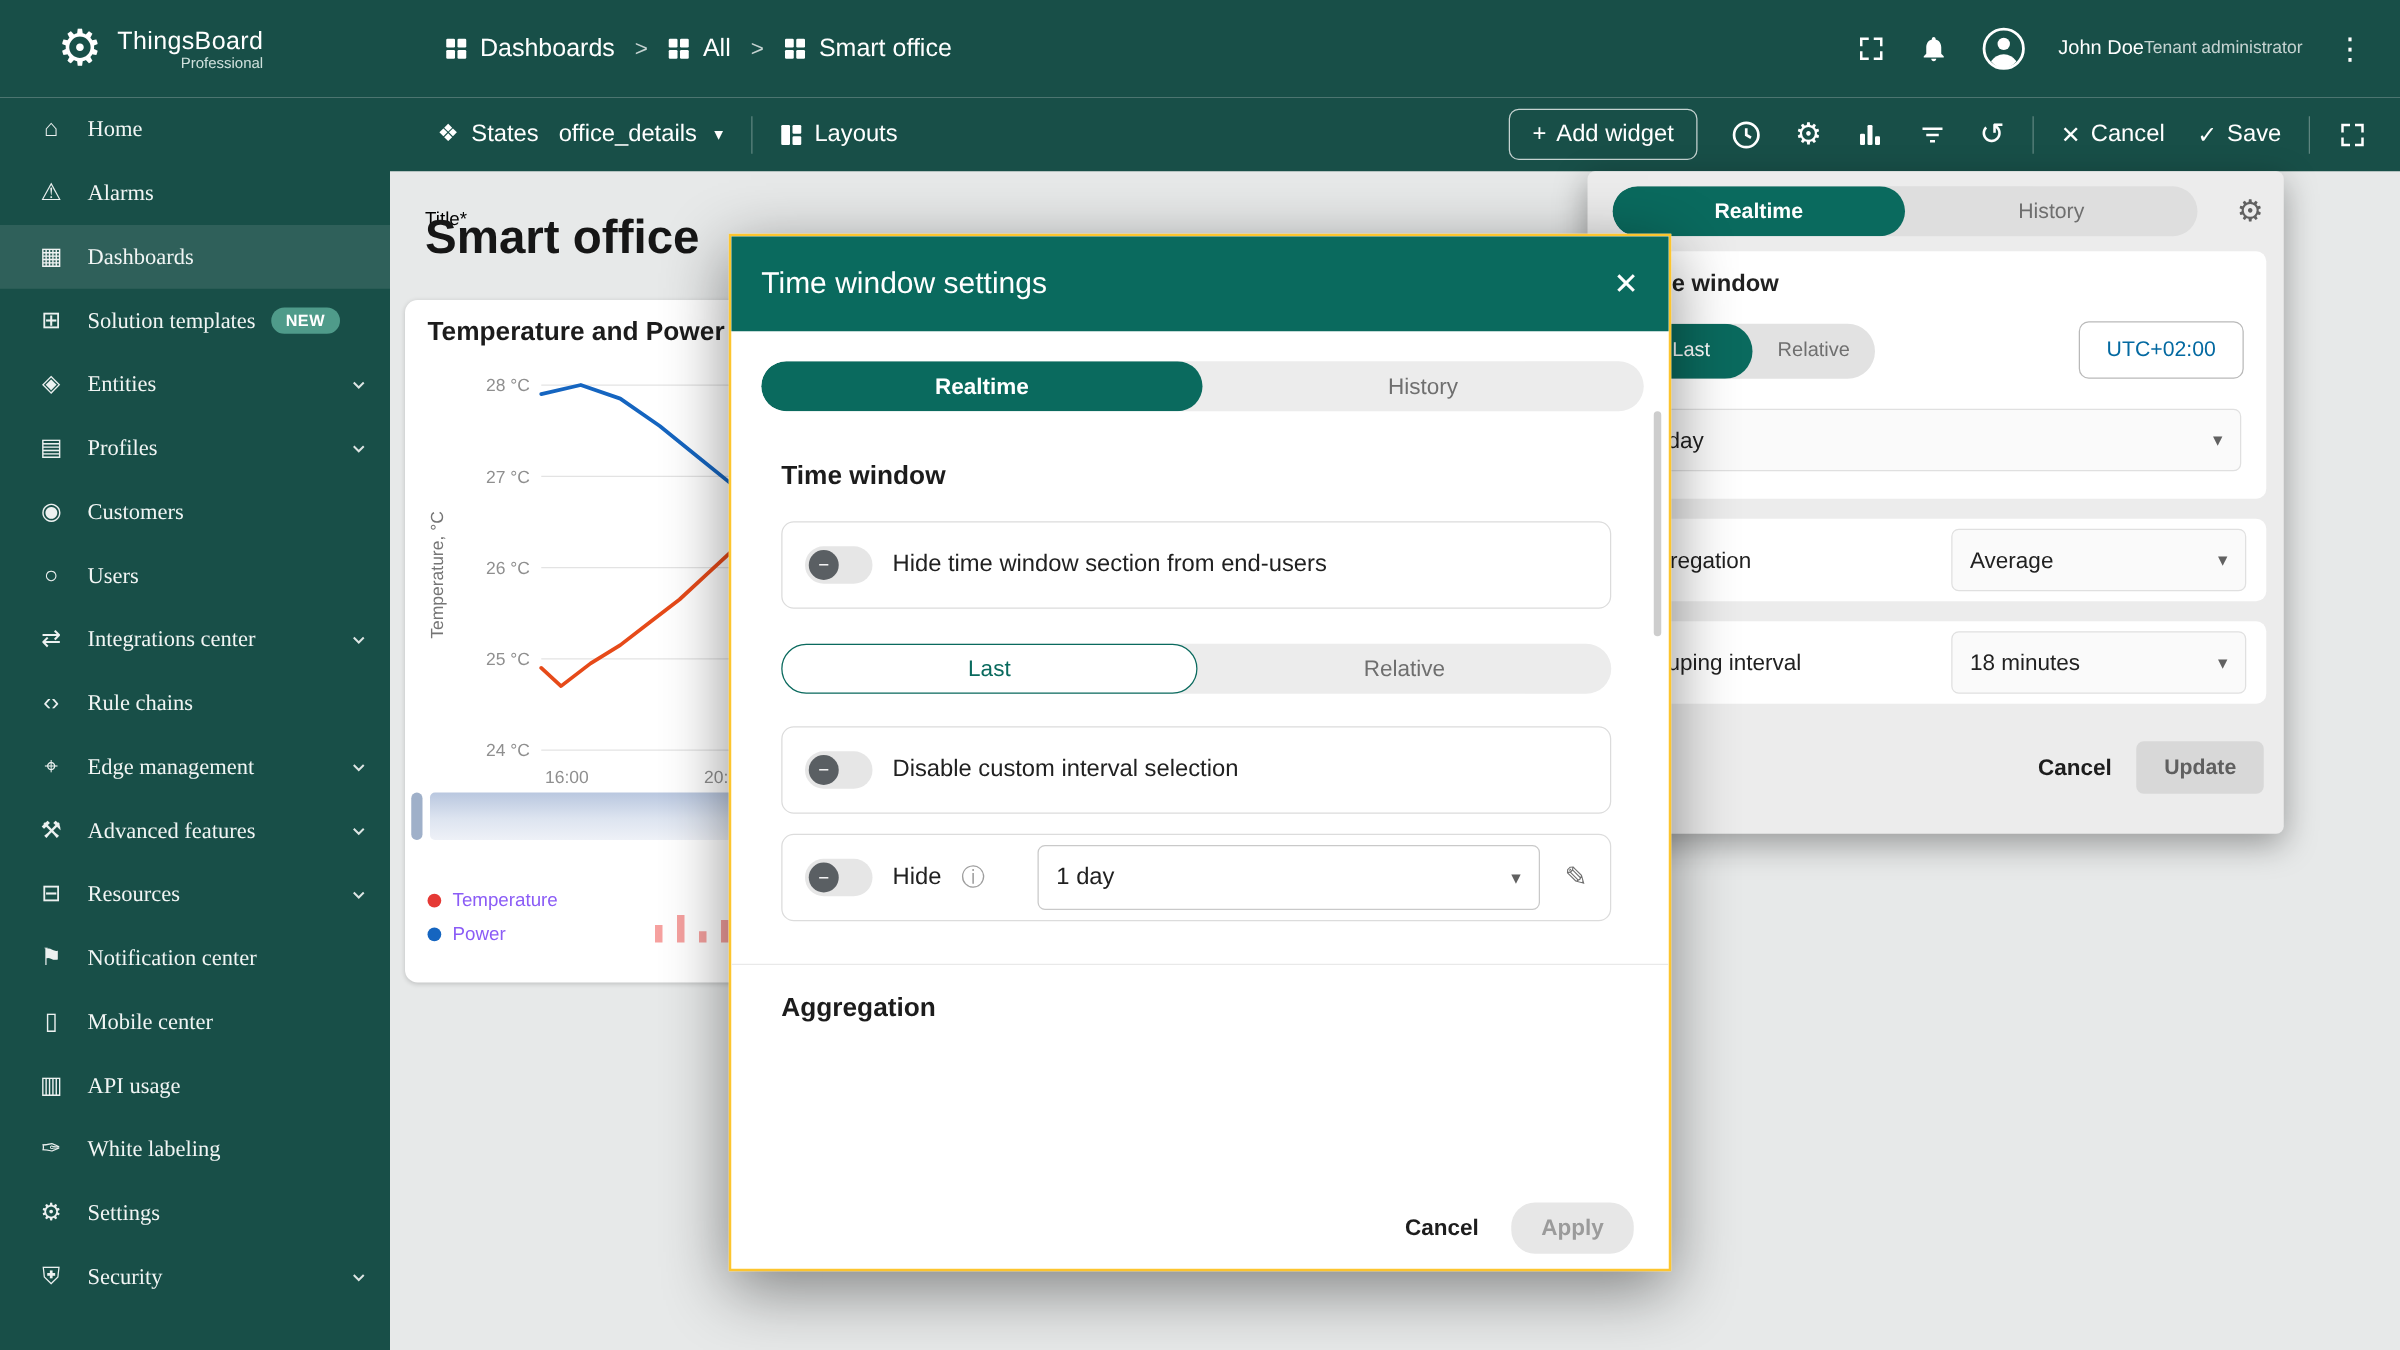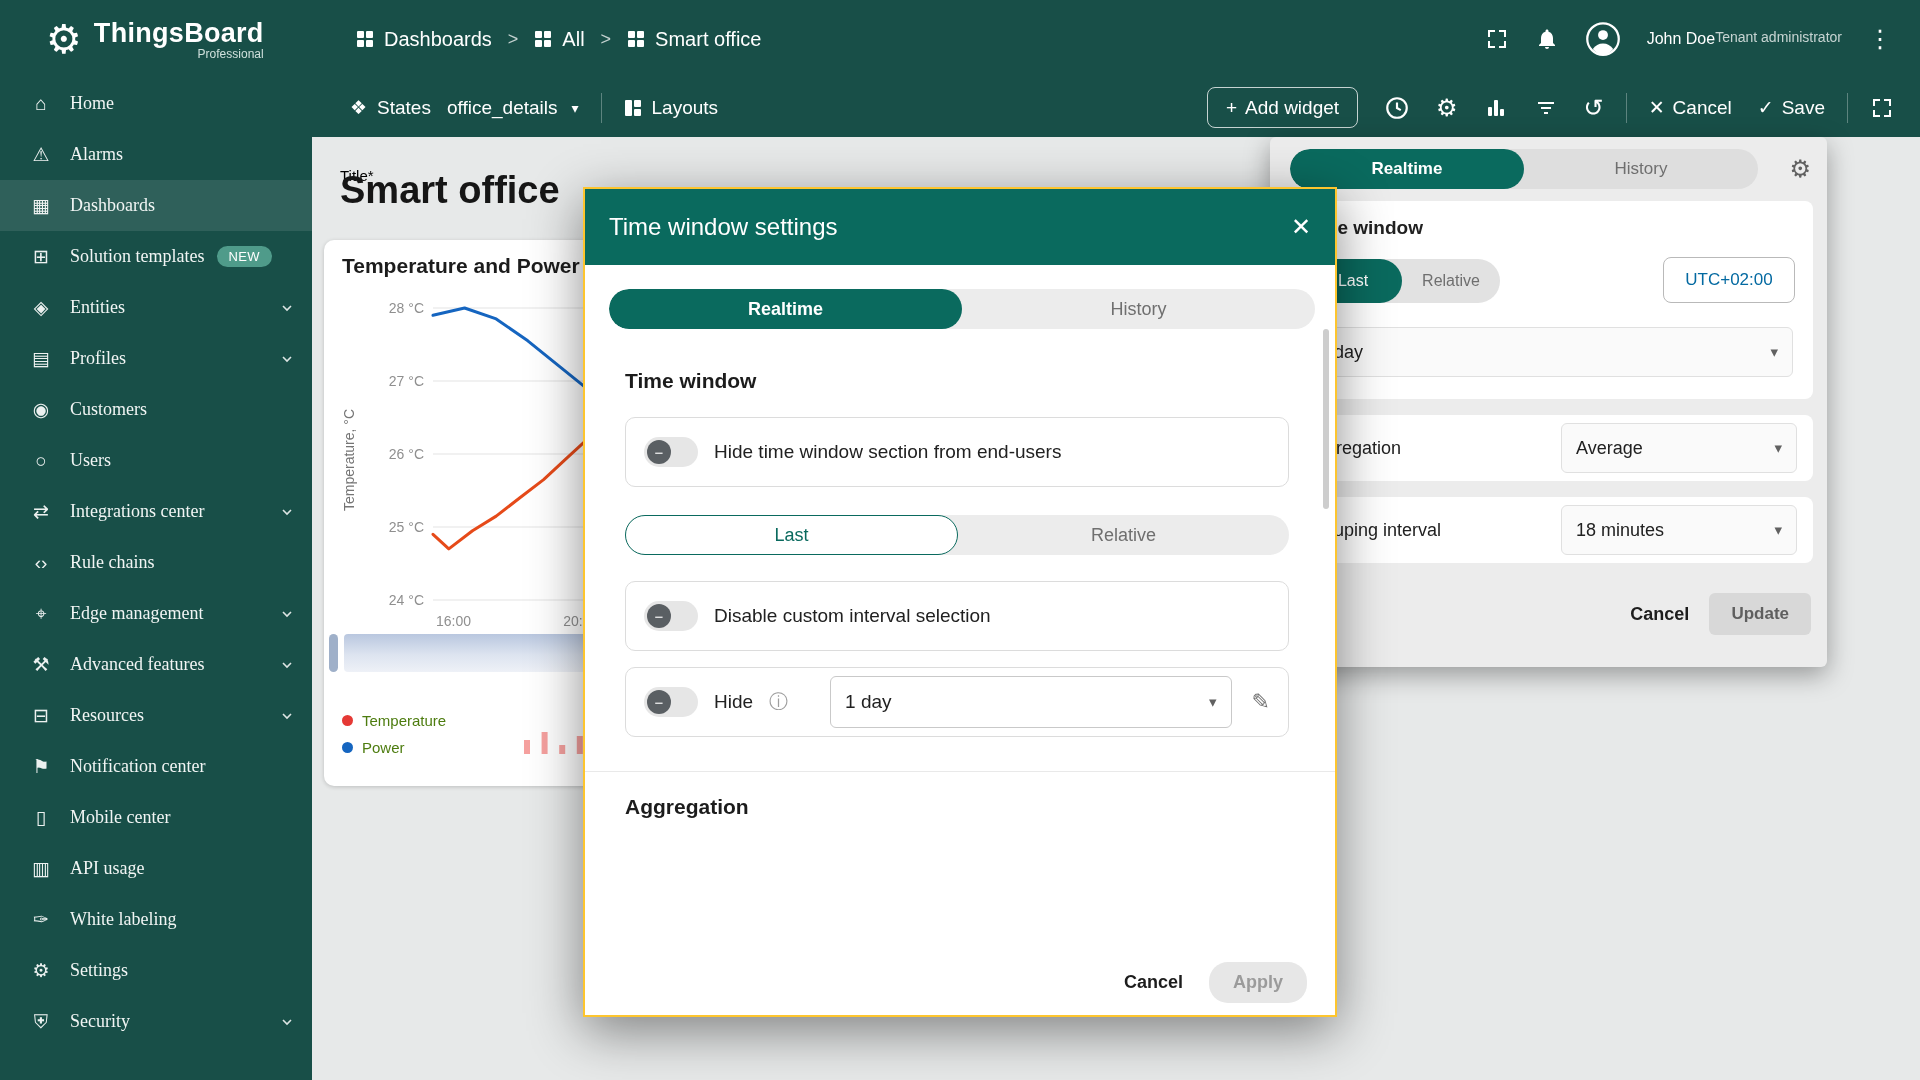--- a/index.html
+++ b/index.html
@@ -5,21 +5,21 @@
   * { margin:0; padding:0; box-sizing:border-box; }
   html,body { width:1920px; height:1080px; overflow:hidden; background:#e9eaea;
     font-family:"Liberation Sans","DejaVu Sans",sans-serif; }
   .app { position:relative; width:1920px; height:1080px; }
 
   
   .topbar { position:absolute; left:0; top:0; width:1920px; height:78px;
     background:#184f48; display:flex; align-items:center; z-index:6; color:#fff; }
   .logo { display:flex; align-items:center; gap:12px; padding-left:46px; width:312px; }
   .logo-gear { font-size:40px; line-height:1; color:#fff; }
-  .logo-text-main { font-size:27px; font-weight:700; letter-spacing:.3px; }
+  .logo-text-main { font-size:20px; font-weight:400; letter-spacing:.3px; }
   .logo-text-sub { font-size:12px; color:#cfe0dc; text-align:right; margin-top:-2px; }
   .breadcrumbs { display:flex; align-items:center; gap:16px; margin-left:44px; }
   .crumb { display:flex; align-items:center; gap:10px; font-size:20px; color:#fff; cursor:pointer; }
   .crumb-sep { color:rgba(255,255,255,.75); font-size:18px; }
   .topbar-right { margin-left:auto; display:flex; align-items:center; gap:26px; padding-right:28px; }
   .icon-btn { background:none; border:none; color:#fff; cursor:pointer; display:flex;
     align-items:center; justify-content:center; }
   .user-block { display:flex; flex-direction:row; line-height:1.25; }
   .user-name { font-size:16px; }
   .user-role { font-size:14px; color:rgba(255,255,255,.75); }
@@ -27,21 +27,21 @@
 
   
   .sidebar { position:absolute; left:0; top:78px; width:312px; height:1002px;
     background:#184f48; z-index:5; overflow:hidden; }
   .side-item { height:51px; display:flex; align-items:center; padding:0 18px 0 26px;
     color:#f1f5f4; font-size:18px; cursor:pointer; }
   .side-item.selected { background:rgba(255,255,255,.10); }
   .side-icon { width:30px; font-size:19px; color:rgba(255,255,255,.92); margin-right:14px;
     display:inline-flex; justify-content:center; }
   .side-label { flex:0 0 auto;font-family:Liberation Serif, serif; }
-  .side-badge { margin-left:12px; background:#4f9b8a; color:#fff; font-size:13px; font-weight:400;
+  .side-badge { margin-left:12px; background:#4f9b8a; color:#fff; font-size:13px; font-weight:700;
     padding:3px 12px; border-radius:11px; letter-spacing:.4px; }
   .side-chevron { margin-left:auto; color:rgba(255,255,255,.85); display:flex; }
 
   
   .toolbar { position:absolute; left:312px; top:78px; width:1608px; height:59px;
     background:#184f48; display:flex; align-items:center; color:#fff; z-index:4; padding:0 26px 0 38px; }
   .tb-item { display:flex; align-items:center; gap:10px; font-size:19px; cursor:pointer; }
   .tb-caret { font-size:14px; margin-left:4px; }
   .tb-divider { width:1px; height:30px; background:rgba(255,255,255,.3); margin:0 22px; }
   .add-widget { display:flex; align-items:center; gap:8px; border:1px solid rgba(255,255,255,.75);
@@ -57,21 +57,21 @@
   .dash-title { position:absolute; left:28px; top:32px; font-size:38px; font-weight:700; color:#161616; cursor:text; }
   .widget-card { position:absolute; left:12px; top:103px; width:940px; height:546px; background:#fff;
     border-radius:10px; box-shadow:0 1px 4px rgba(0,0,0,.18); overflow:hidden; }
   .widget-title { position:absolute; left:18px; top:14px; font-size:21px; font-weight:700; color:#1c1c1c; white-space:nowrap; }
   #chart-svg { position:absolute; left:14px; top:50px; }
   .mini-scroll-pill { position:absolute; left:5px; top:394px; width:9px; height:38px;
     background:#9fb0c9; border-radius:5px; cursor:grab; }
   .mini-band { position:absolute; left:20px; right:16px; top:394px; height:38px; border-radius:4px;
     background:linear-gradient(180deg,#b9c7df 0%,#dde4f0 55%,#eef1f7 100%); cursor:grab; }
   .legend { position:absolute; left:18px; top:472px; display:flex; flex-direction:column; gap:10px; }
-  .legend-row { display:flex; align-items:center; gap:9px; font-size:15px; color:#4d7c0f; cursor:pointer; }
+  .legend-row { display:flex; align-items:center; gap:9px; font-size:15px; color:#8b5cf6; cursor:pointer; }
   .legend-dot { width:11px; height:11px; border-radius:50%; }
   #bars-svg { position:absolute; left:200px; top:464px; }
 
   
   .panel { position:absolute; left:1270px; top:137px; width:557px; height:530px; background:#ececec;
     border-radius:6px; box-shadow:0 8px 26px rgba(0,0,0,.35); z-index:7; }
   .panel-tabs { position:absolute; left:20px; top:12px; width:468px; height:40px; background:#dedede;
     border-radius:20px; display:flex; overflow:hidden; }
   .ptab { flex:1; display:flex; align-items:center; justify-content:center; font-size:17px;
     color:#6f6f6f; cursor:pointer; border-radius:20px; }

